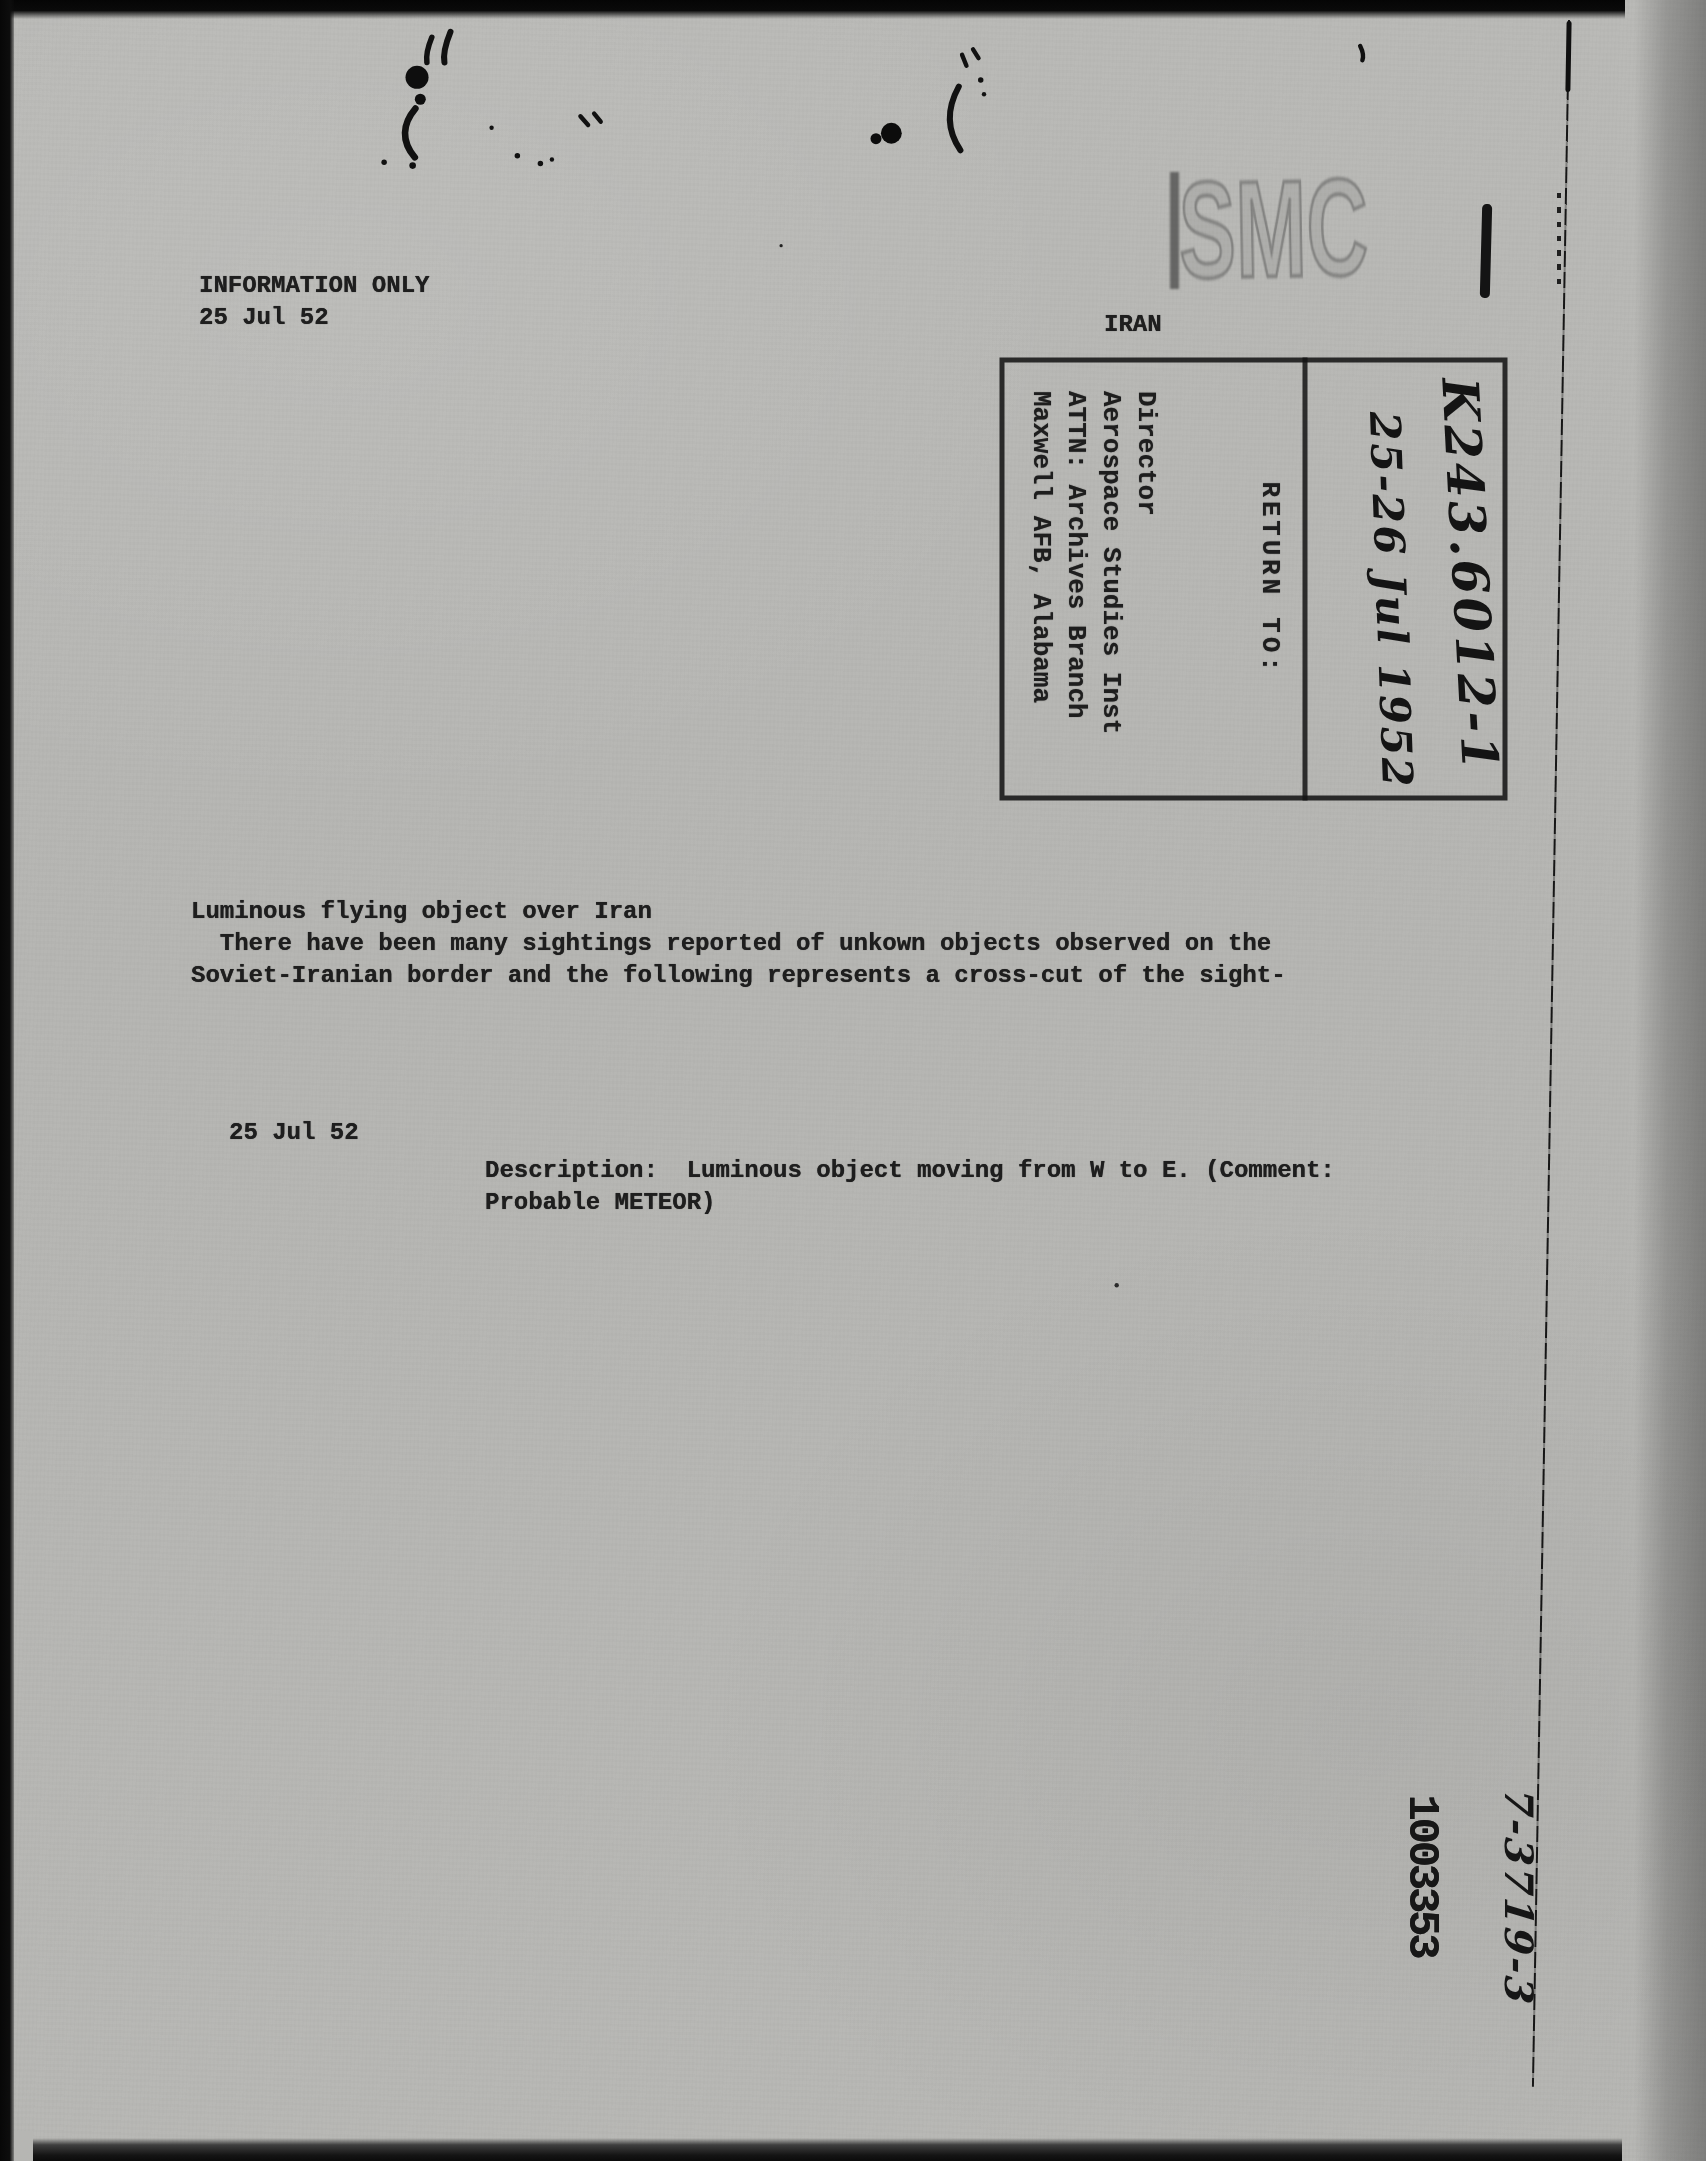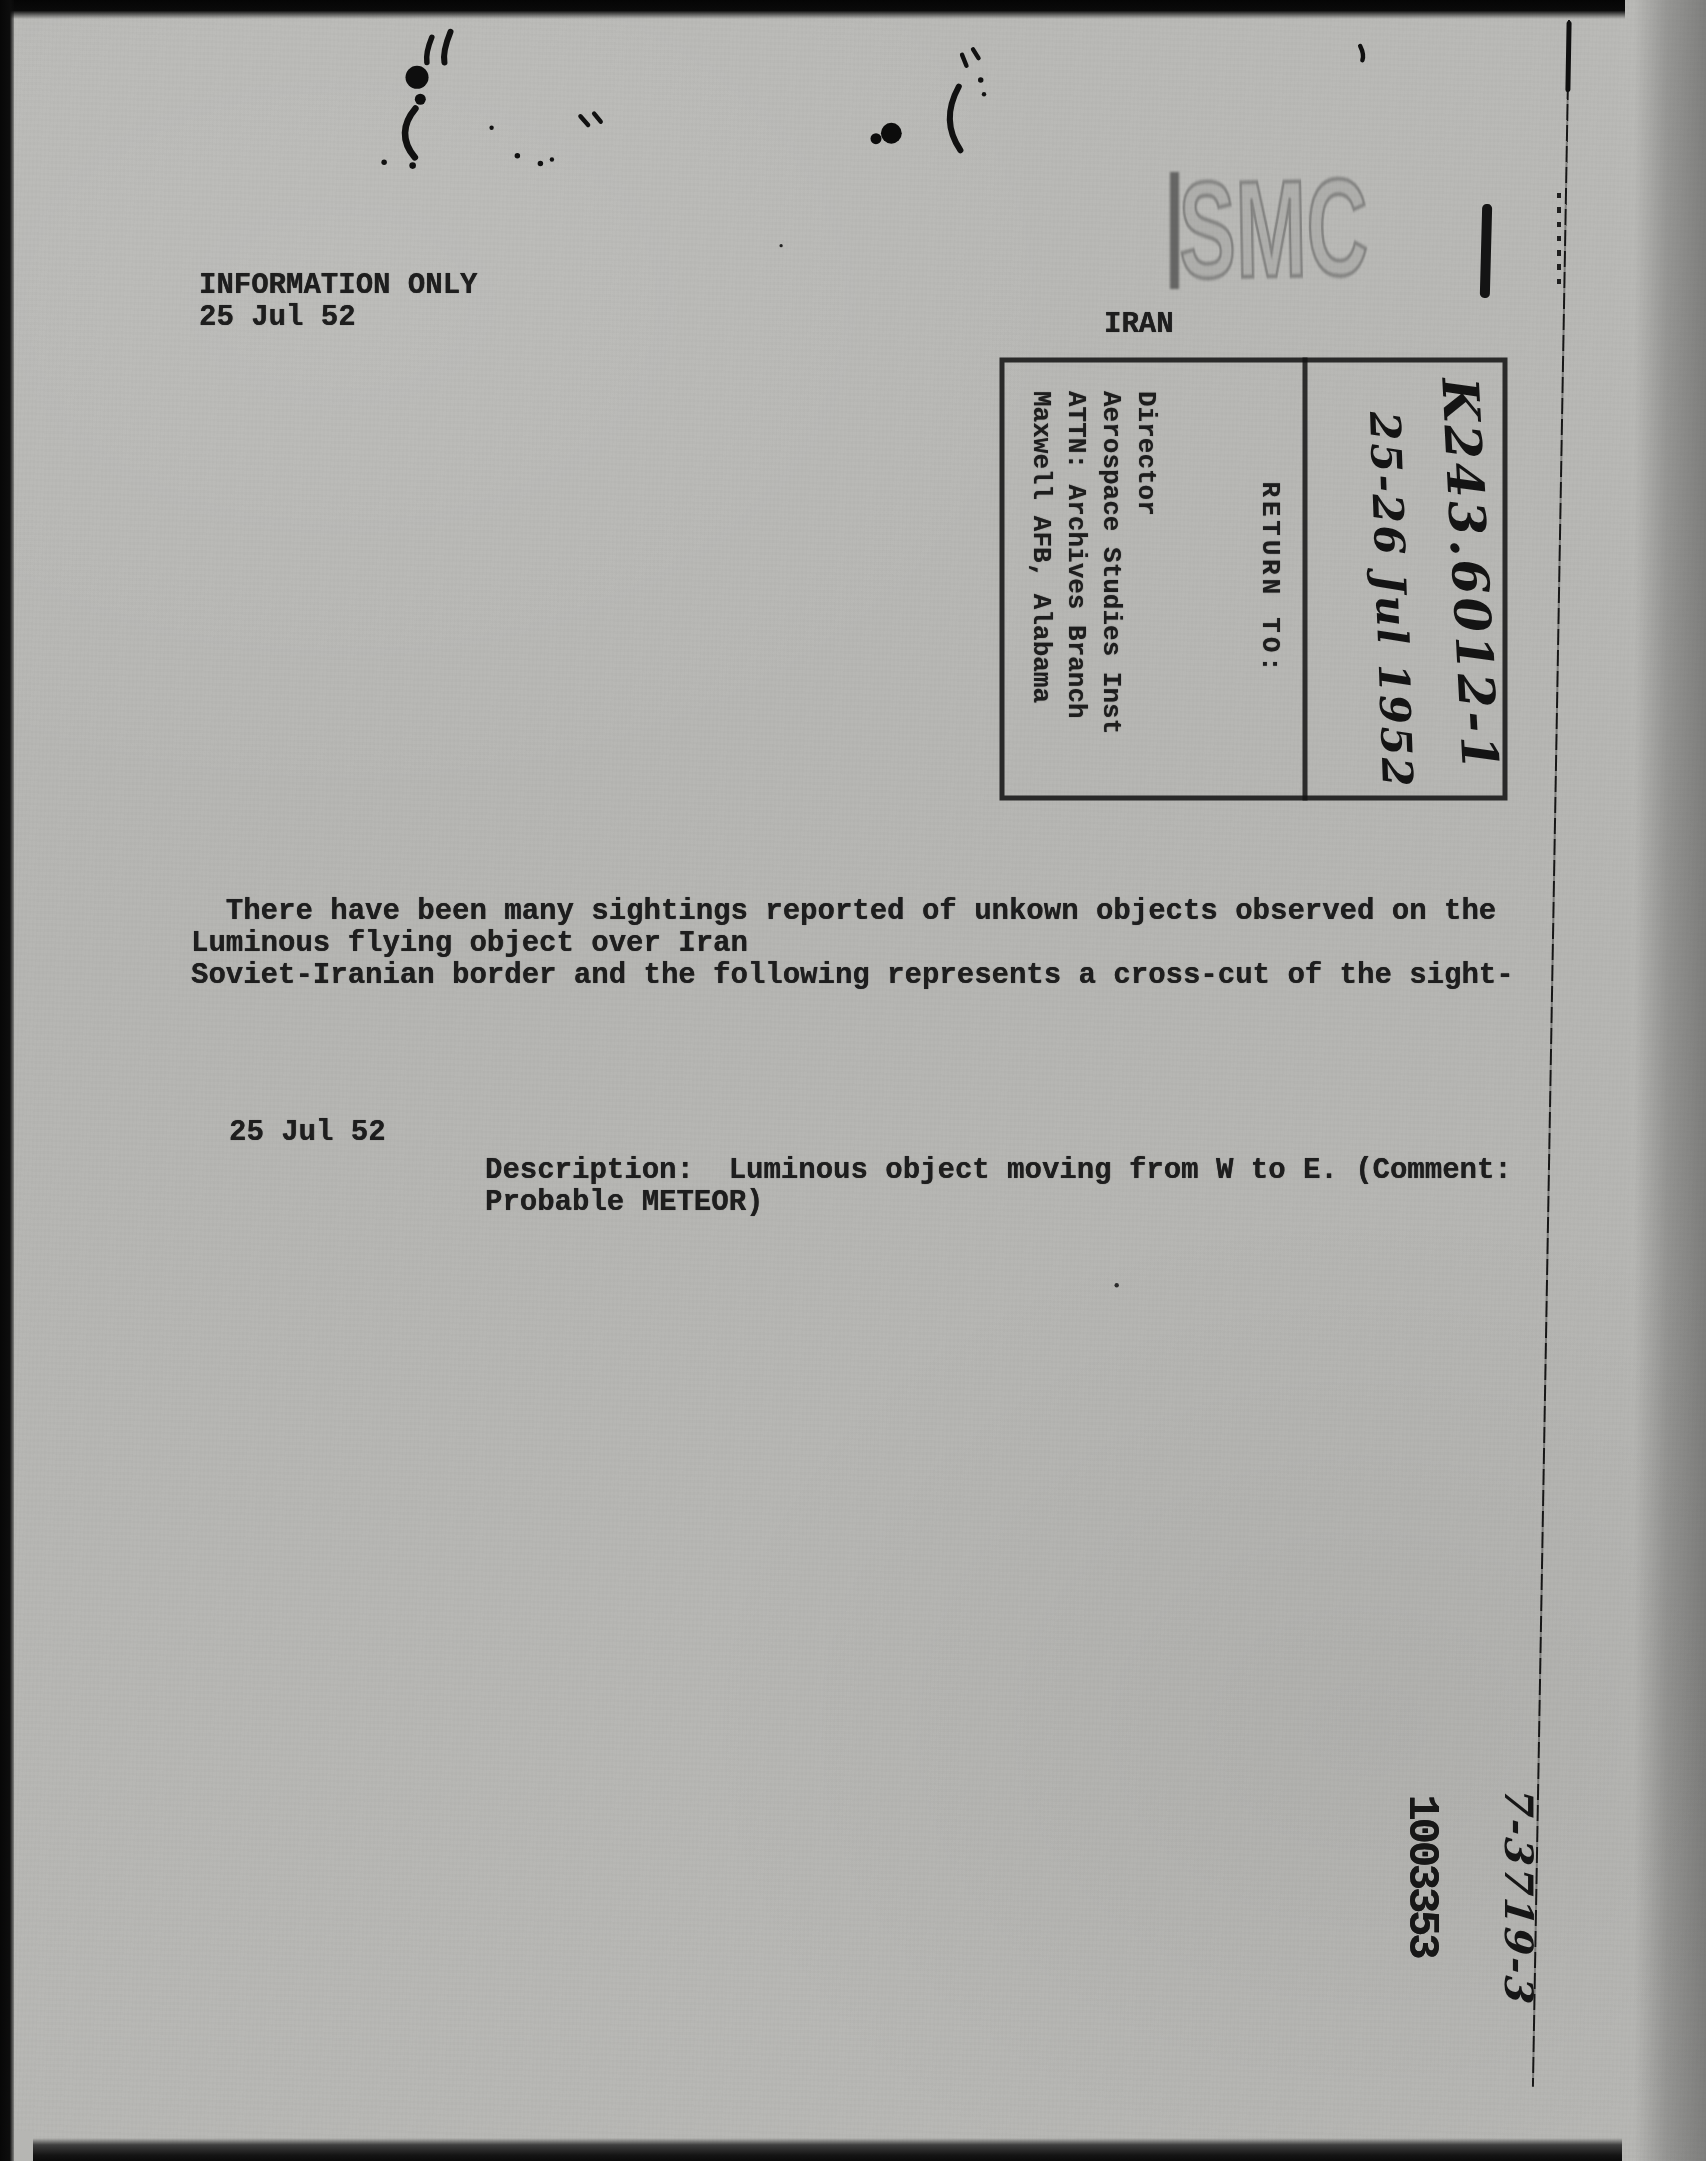--- a/index.html
+++ b/index.html
@@ -21,21 +21,21 @@
   }
   .grain{
     position:absolute;inset:0;pointer-events:none;opacity:.5;
     background:
       repeating-linear-gradient(92deg, rgba(0,0,0,0.015) 0 1.6px, rgba(255,255,255,0.015) 1.6px 3.8px),
       repeating-linear-gradient(2deg, rgba(0,0,0,0.012) 0 2.7px, rgba(255,255,255,0.012) 2.7px 6px);
   }
   .typed{
     font-family:"Liberation Mono", monospace;
     font-weight:700;
-    font-size:29px;
+    font-size:24px;
     line-height:32px;
     color:var(--ink);
     letter-spacing:0;
     white-space:pre;
     text-shadow:0 0 0.8px rgba(25,25,25,0.75), 0.3px 0.3px 0 rgba(25,25,25,0.45);
   }
   
   .edge-top{position:absolute;left:0;top:0;width:1625px;height:18.6px;
     background:linear-gradient(180deg,#050505 0%,#0a0a0a 55%,rgba(10,10,10,0.25) 88%,rgba(10,10,10,0) 100%);}
   .edge-left{position:absolute;left:0;top:0;width:14.3px;height:2161px;
@@ -140,22 +140,22 @@
     <div class="rs-return typed">RETURN TO:</div>
     <div class="rs-address">
       <div class="typed" style="font-size:26px;line-height:35px;">Director</div>
       <div class="typed" style="font-size:26px;line-height:35px;">Aerospace Studies Inst</div>
       <div class="typed" style="font-size:26px;line-height:35px;">ATTN: Archives Branch</div>
       <div class="typed" style="font-size:26px;line-height:35px;">Maxwell AFB, Alabama</div>
     </div>
   </div>
 
   <div class="body-block">
+    <div class="typed">Luminous flying object over Iran</div>
     <div class="typed">  There have been many sightings reported of unkown objects observed on the</div>
-    <div class="typed">Luminous flying object over Iran</div>
     <div class="typed">Soviet-Iranian border and the following represents a cross-cut of the sight-</div>
   </div>
 
   <div class="entry-date typed">25 Jul 52</div>
   <div class="entry-desc">
     <div class="typed">Description:  Luminous object moving from W to E. (Comment:</div>
     <div class="typed">Probable METEOR)</div>
   </div>
 
   <div class="foot-hand">7-3719-3</div>

